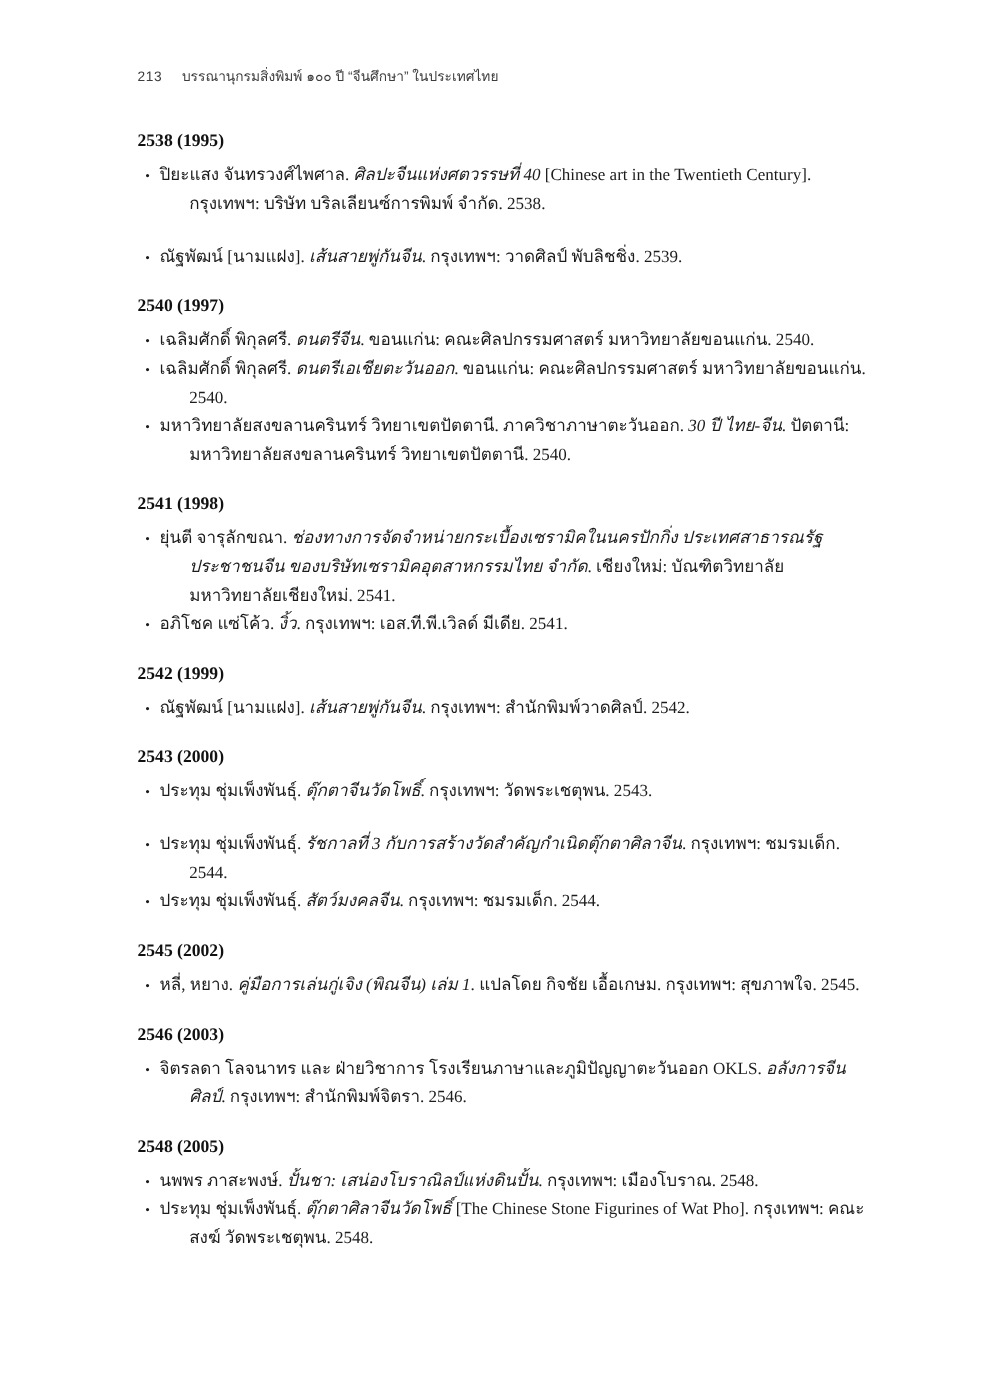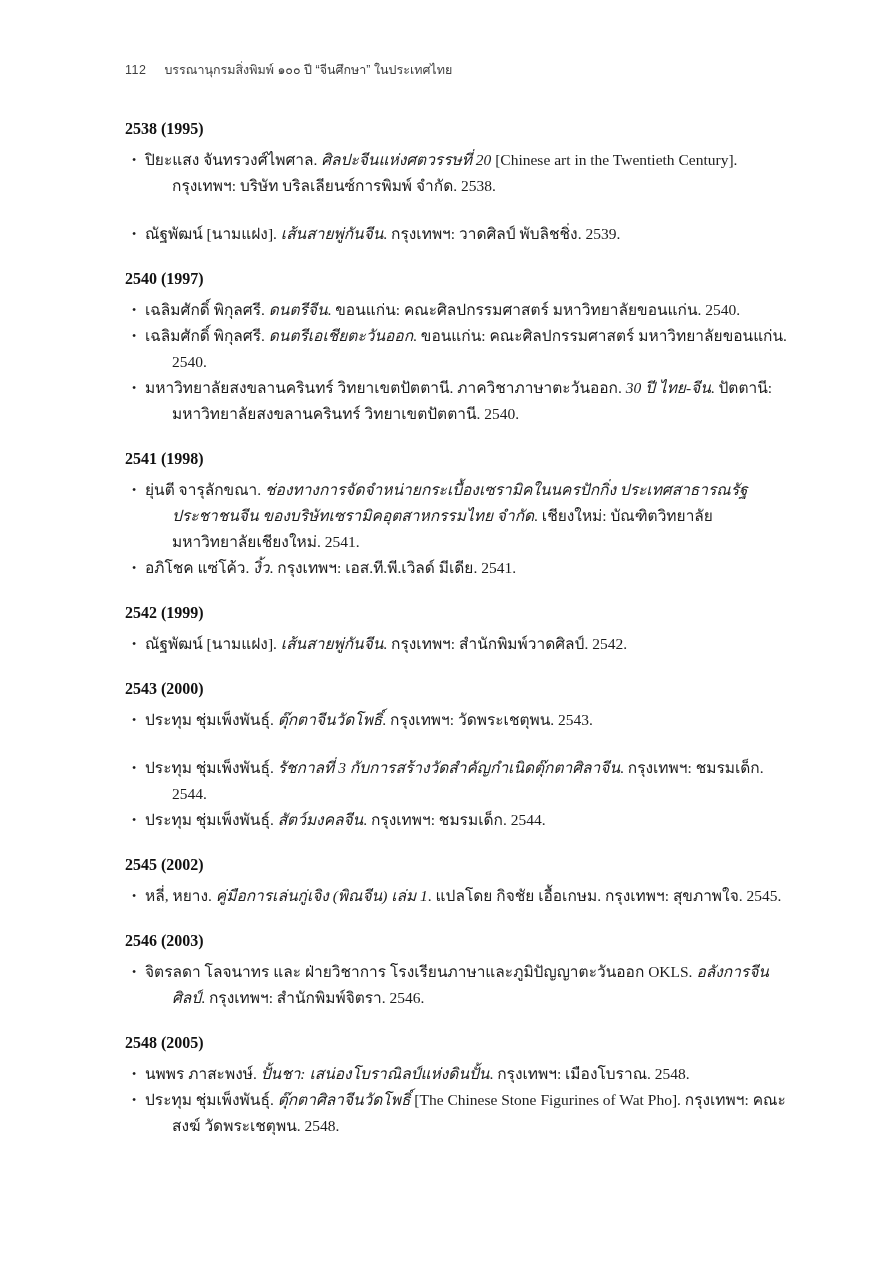--- a/index.html
+++ b/index.html
@@ -64,28 +64,28 @@
     color: #1c1c1c;
   }
   .entry .it {
     font-style: italic;
   }
 </style>
 </head>
 <body>
 
 <div class="running-header">
-  <span class="page-num">112</span>
+  <span class="page-num">213</span>
   <span class="running-title">บรรณานุกรมสิ่งพิมพ์ ๑๐๐ ปี “จีนศึกษา” ในประเทศไทย</span>
 </div>
 
 <div class="content">
     <div class="section">
       <div class="section-year">2538 (1995)</div>
-      <div class="entry"><span class="bullet">•</span><span>ปิยะแสง จันทรวงศ์ไพศาล. </span><span class="it">ศิลปะจีนแห่งศตวรรษที่ 20 </span><span>[Chinese art in the Twentieth Century]. กรุงเทพฯ: บริษัท บริลเลียนซ์การพิมพ์ จำกัด. 2538.</span></div>
+      <div class="entry"><span class="bullet">•</span><span>ปิยะแสง จันทรวงศ์ไพศาล. </span><span class="it">ศิลปะจีนแห่งศตวรรษที่ 40 </span><span>[Chinese art in the Twentieth Century]. กรุงเทพฯ: บริษัท บริลเลียนซ์การพิมพ์ จำกัด. 2538.</span></div>
     </div>
     <div class="section">
       <div class="entry"><span class="bullet">•</span><span>ณัฐพัฒน์ [นามแฝง]. </span><span class="it">เส้นสายพู่กันจีน</span><span>. กรุงเทพฯ: วาดศิลป์ พับลิชชิ่ง. 2539.</span></div>
     </div>
     <div class="section">
       <div class="section-year">2540 (1997)</div>
       <div class="entry"><span class="bullet">•</span><span>เฉลิมศักดิ์ พิกุลศรี. </span><span class="it">ดนตรีจีน</span><span>. ขอนแก่น: คณะศิลปกรรมศาสตร์ มหาวิทยาลัยขอนแก่น. 2540.</span></div>
       <div class="entry"><span class="bullet">•</span><span>เฉลิมศักดิ์ พิกุลศรี. </span><span class="it">ดนตรีเอเชียตะวันออก</span><span>. ขอนแก่น: คณะศิลปกรรมศาสตร์ มหาวิทยาลัยขอนแก่น. 2540.</span></div>
       <div class="entry"><span class="bullet">•</span><span>มหาวิทยาลัยสงขลานครินทร์ วิทยาเขตปัตตานี. ภาควิชาภาษาตะวันออก. </span><span class="it">30 ปี ไทย-จีน</span><span>. ปัตตานี: มหาวิทยาลัยสงขลานครินทร์ วิทยาเขตปัตตานี. 2540.</span></div>
     </div>

